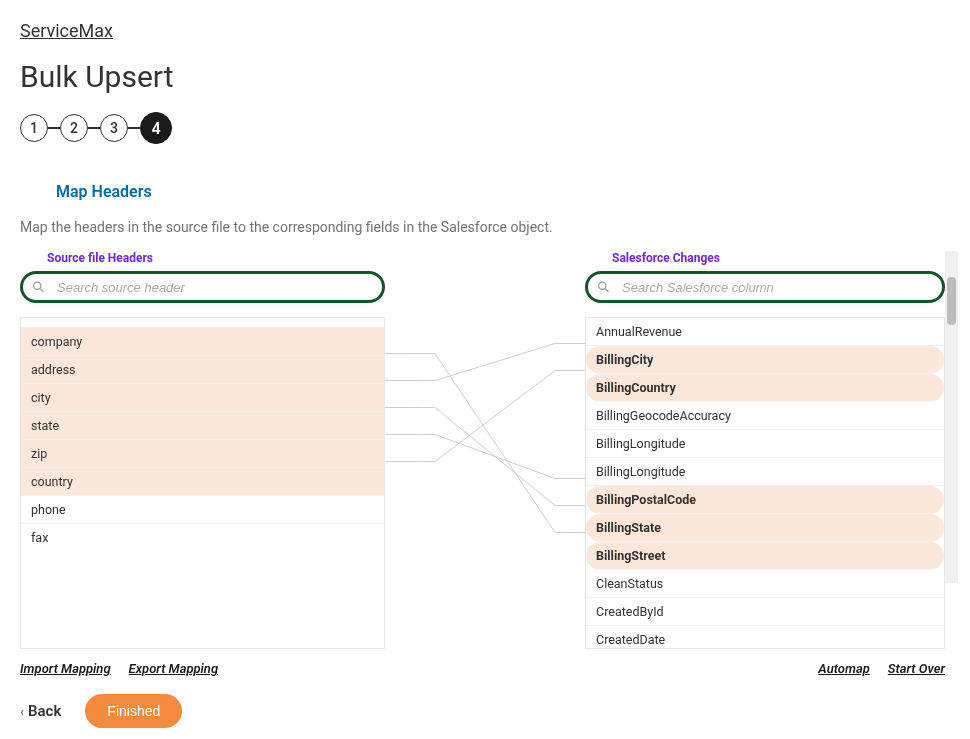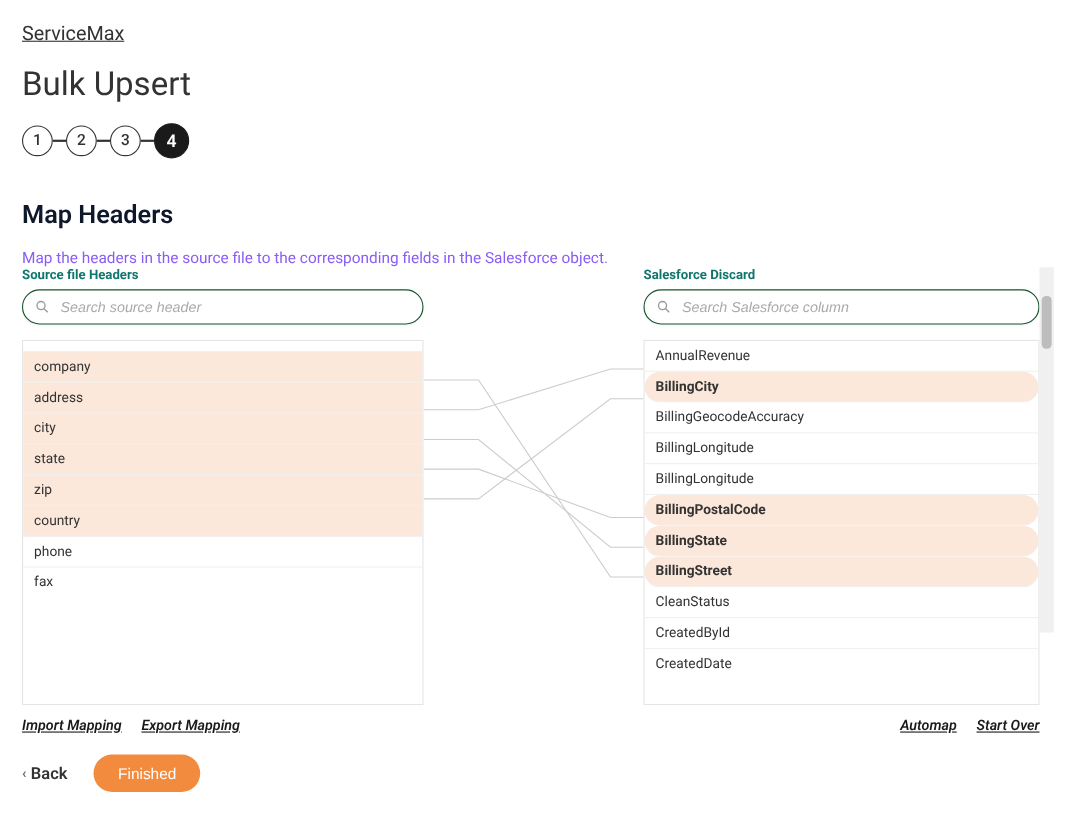--- a/index.html
+++ b/index.html
@@ -53,60 +53,62 @@
     height: 32px;
     font-size: 16px;
     font-weight: 600;
   }
   .step-line {
     width: 12px;
     height: 1.5px;
     background: #333;
   }
   .section-title {
-    font-size: 23px;
+    font-size: 16px;
     font-weight: 600;
-    color: #0f172a;
+    color: #0369a1;
     margin-bottom: 18px;
+    margin-left: 36px;
   }
   .section-desc {
     font-size: 14px;
-    color: #8b5cf6;
-    margin-bottom: 0;
+    color: #737373;
+    margin-bottom: 16px;
   }
   .columns {
     display: flex;
     gap: 200px;
     position: relative;
   }
   .col { flex: 0 0 365px; }
   .col-right { flex: 0 0 360px; position: relative; }
   .col-label {
     font-size: 12px;
     font-weight: 700;
-    color: #0f766e;
+    color: #6d28d9;
     margin-bottom: 6px;
+    margin-left: 27px;
   }
   .search-wrap {
     position: relative;
     margin-bottom: 14px;
   }
   .search-icon {
     position: absolute;
     left: 12px;
     top: 50%;
     transform: translateY(-50%);
     width: 13px;
     height: 13px;
     color: #999;
   }
   .search-input {
     width: 100%;
     height: 32px;
-    border: 1px solid #14532d;
+    border: 3px solid #14532d;
     border-radius: 16px;
     padding: 0 12px 0 34px;
     font-size: 13px;
     font-style: italic;
     color: #333;
     outline: none;
     box-shadow: 0 1px 2px rgba(0,0,0,0.05);
   }
   .search-input::placeholder { color: #aaa; font-style: italic; }
   .list-box {
@@ -250,31 +252,32 @@
 
     <svg class="connector-svg" id="connectors">
         <path d="M 0 50.5 C 40 50.5, 40 50.5, 50 50.5 L 170 229.5 C 180 229.5, 180 229.5, 220 229.5"></path>
         <path d="M 0 77.5 C 40 77.5, 40 77.5, 50 77.5 L 170 40.5 C 180 40.5, 180 40.5, 220 40.5"></path>
         <path d="M 0 104.5 C 40 104.5, 40 104.5, 50 104.5 L 170 202.5 C 180 202.5, 180 202.5, 220 202.5"></path>
         <path d="M 0 131.5 C 40 131.5, 40 131.5, 50 131.5 L 170 175.5 C 180 175.5, 180 175.5, 220 175.5"></path>
         <path d="M 0 158.5 C 40 158.5, 40 158.5, 50 158.5 L 170 67.5 C 180 67.5, 180 67.5, 220 67.5"></path>
       </svg>
 
     <div class="col-right">
-      <div class="col-label">Salesforce Discard</div>
+      <div class="col-label">Salesforce Changes</div>
       <div class="search-wrap">
         <svg class="search-icon" viewBox="0 0 16 16">
             <circle cx="6.5" cy="6.5" r="4.5" stroke="currentColor" stroke-width="1.5" fill="none"></circle>
             <line x1="10" y1="10" x2="14" y2="14" stroke="currentColor" stroke-width="1.5"></line>
           </svg>
         <input class="search-input" placeholder="Search Salesforce column" style="">
       </div>
       <div class="list-box list-box-right" id="right-list">
           <div class="list-item">AnnualRevenue</div>
           <div class="list-item mapped">BillingCity</div>
+          <div class="list-item mapped">BillingCountry</div>
           <div class="list-item">BillingGeocodeAccuracy</div>
           <div class="list-item">BillingLongitude</div>
           <div class="list-item">BillingLongitude</div>
           <div class="list-item mapped">BillingPostalCode</div>
           <div class="list-item mapped">BillingState</div>
           <div class="list-item mapped">BillingStreet</div>
           <div class="list-item">CleanStatus</div>
           <div class="list-item">CreatedById</div>
           <div class="list-item">CreatedDate</div>
         </div>

